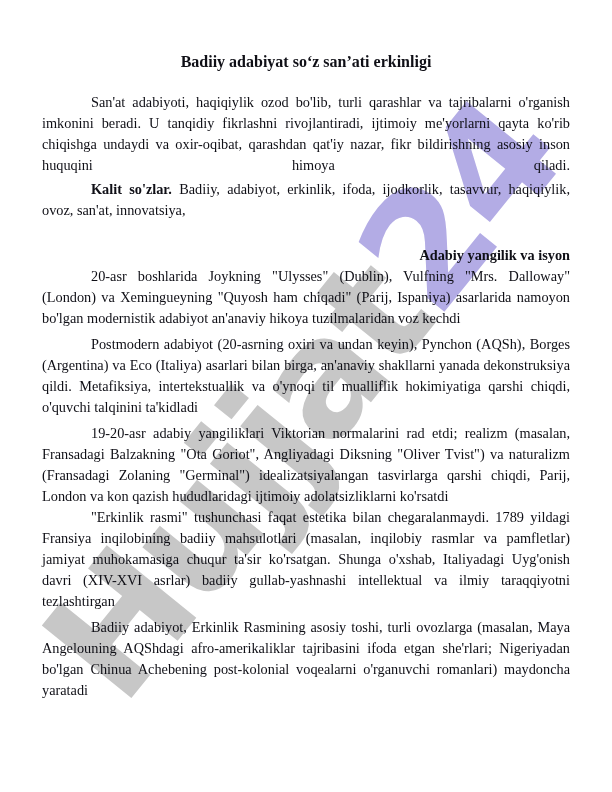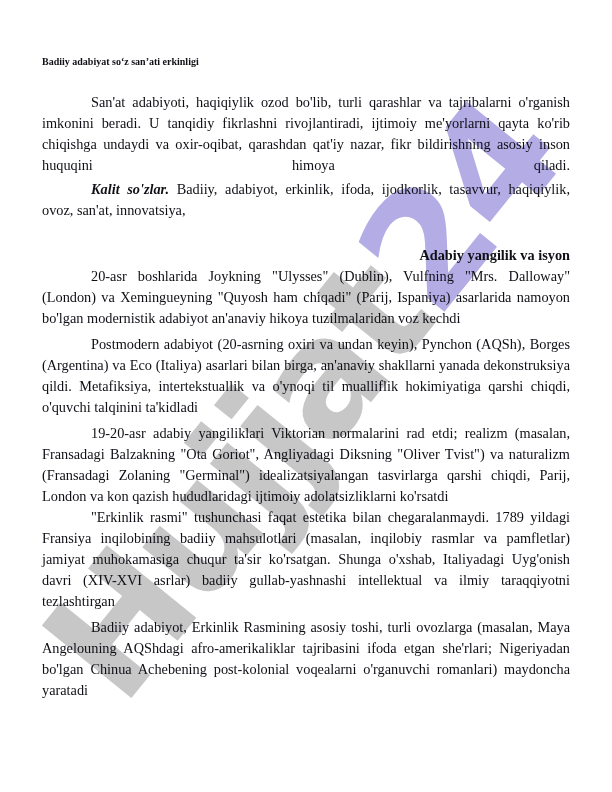--- a/index.html
+++ b/index.html
@@ -34,40 +34,40 @@
 
   .content {
     position: relative;
     z-index: 1;
     padding: 51px 42px 0 42px;
     font-size: 14.3px;
     line-height: 21px;
   }
   .doc-title {
     margin: 0 0 20px 0;
-    font-size: 10px;
+    font-size: 16px;
     line-height: 21px;
     font-weight: bold;
-    text-align: left;
+    text-align: center;
   }
   .center-heading {
     margin: 0;
     font-size: 15px;
     line-height: 21px;
     font-weight: bold;
     text-align: center;
   }
   .para {
     margin: 0;
     text-align: justify;
   }
   .indent { text-indent: 49px; }
   .justify-all { text-align-last: justify; }
   .kw-para { margin-top: 3px; }
-  .kw-label { font-weight: bold; font-style: italic; }
+  .kw-label { font-weight: bold; }
   .sub-heading {
     margin: 4px 0 0 0;
     font-size: 14.3px;
     line-height: 21px;
     font-weight: bold;
     text-indent: 49px;
     text-align: right;
   }
   .gap-large { margin-top: 24px; }
   .gap { margin-top: 5px; }

